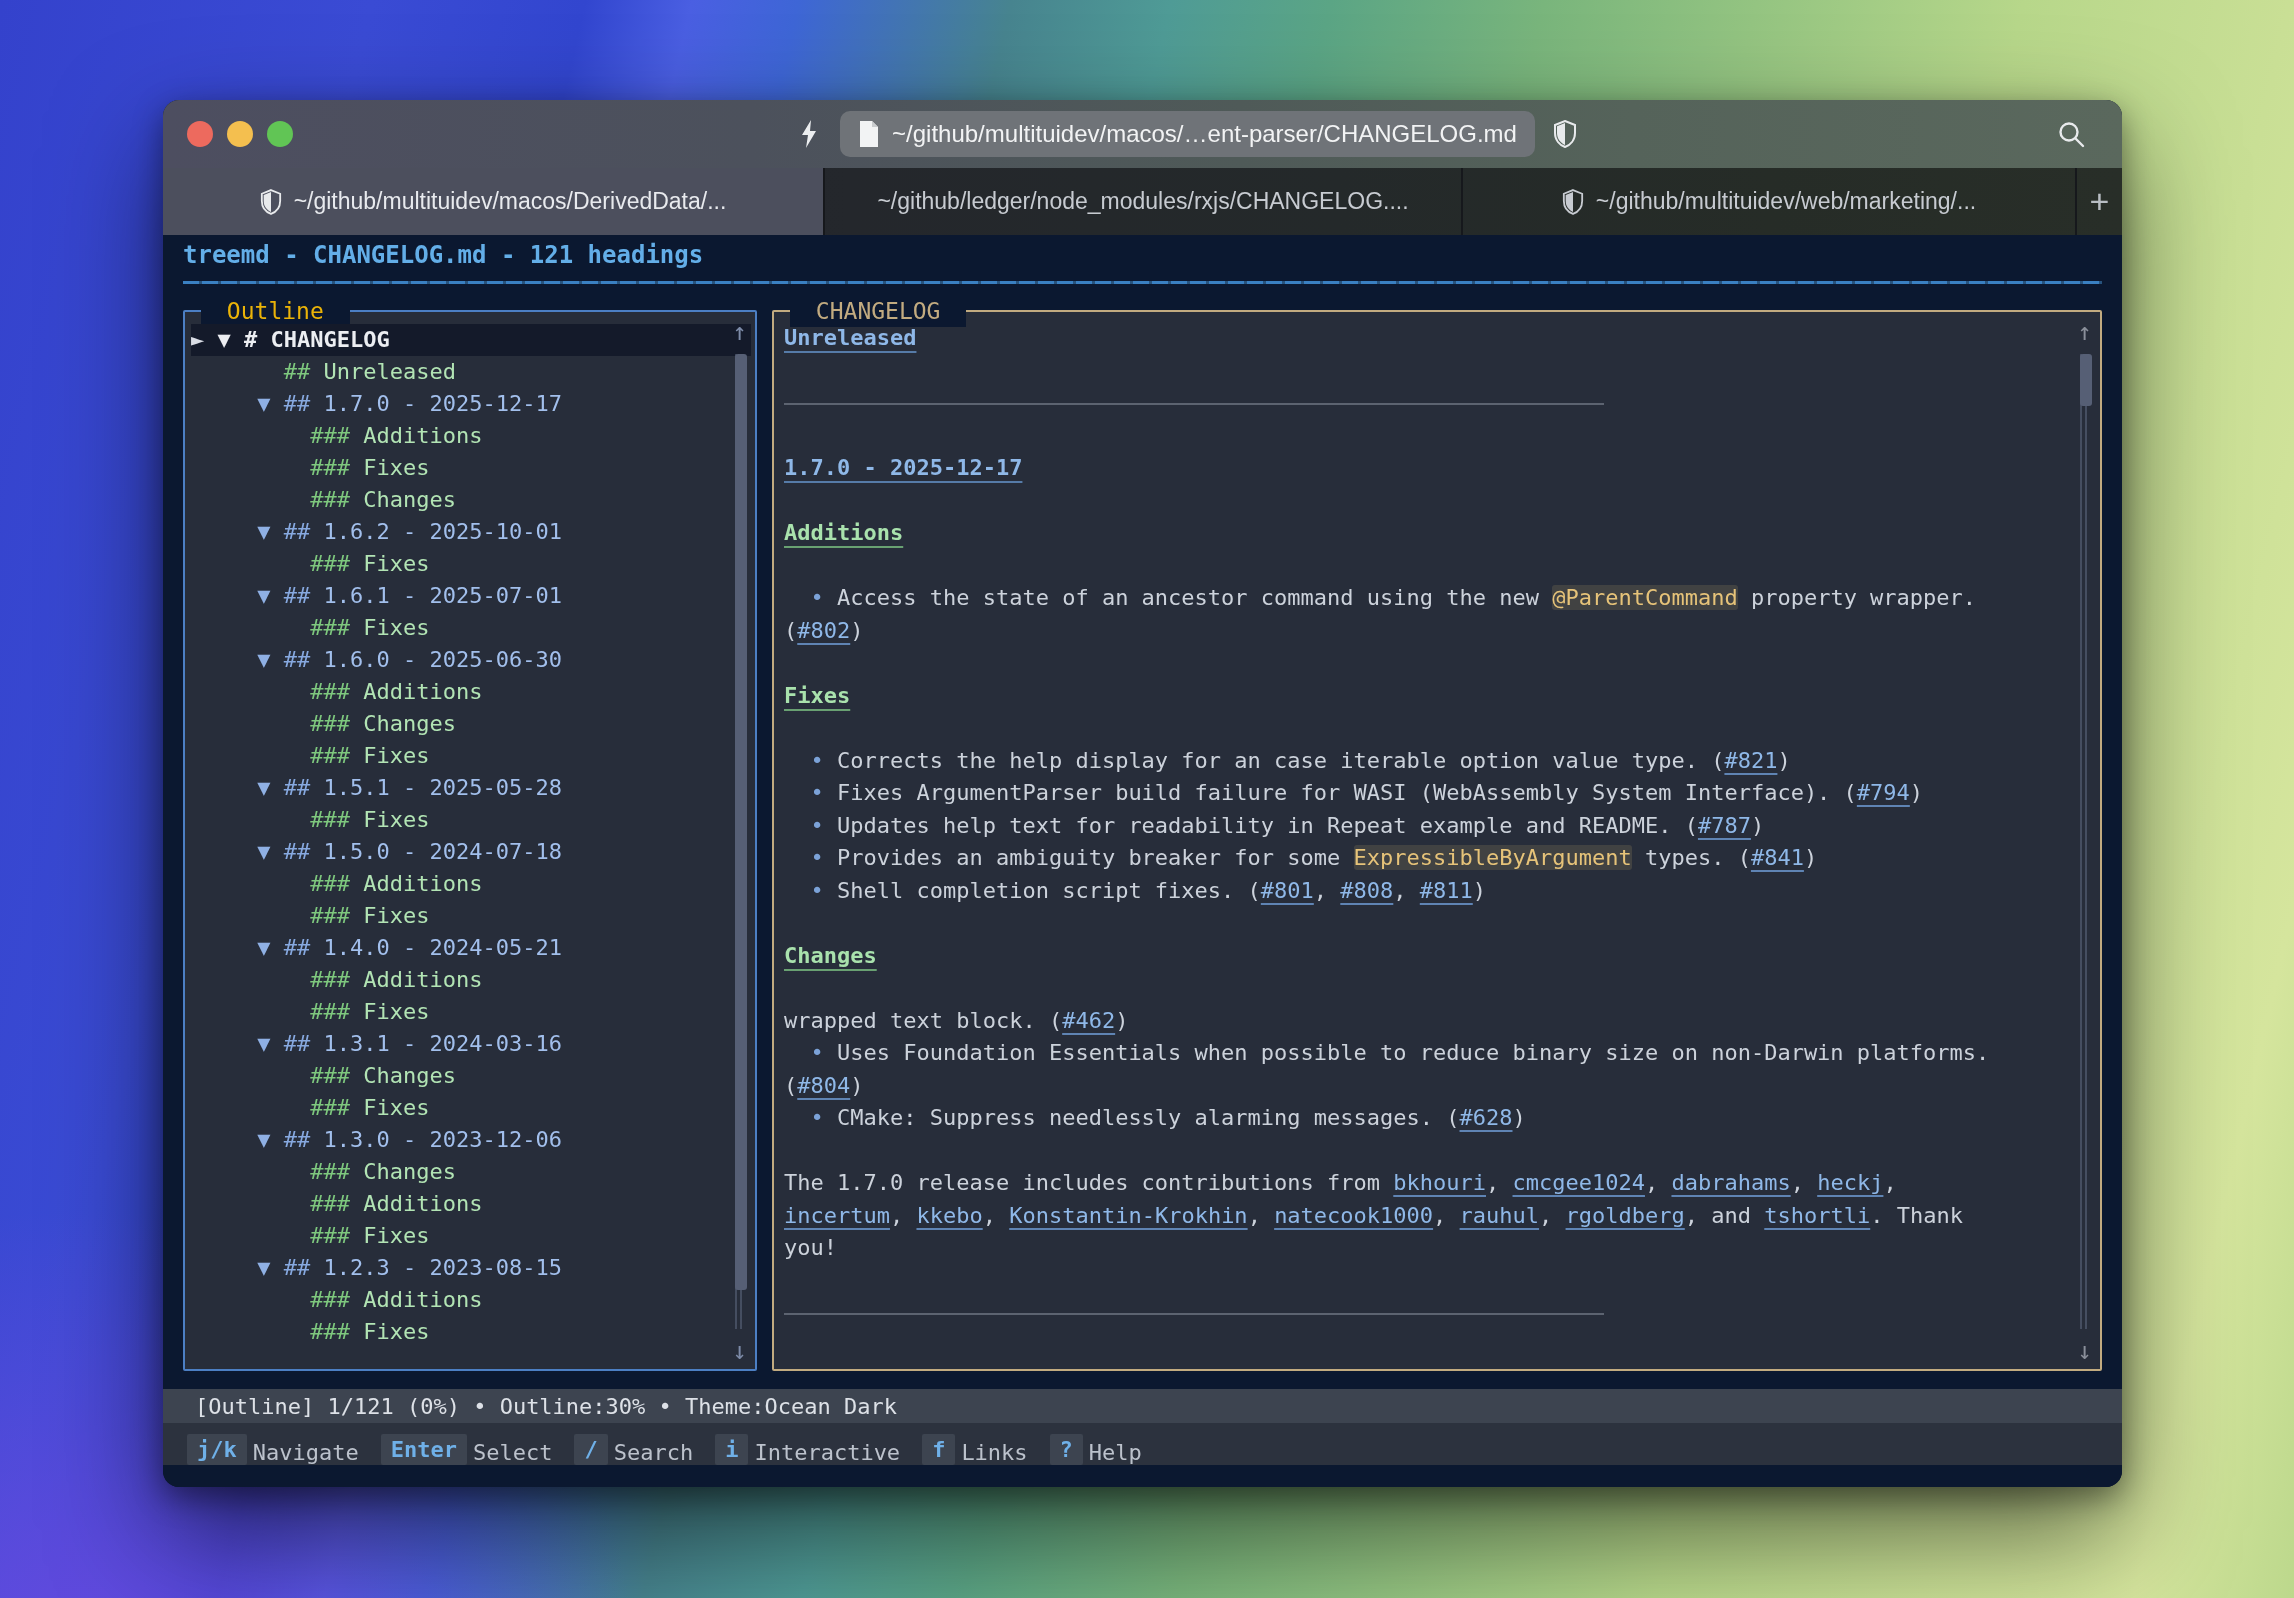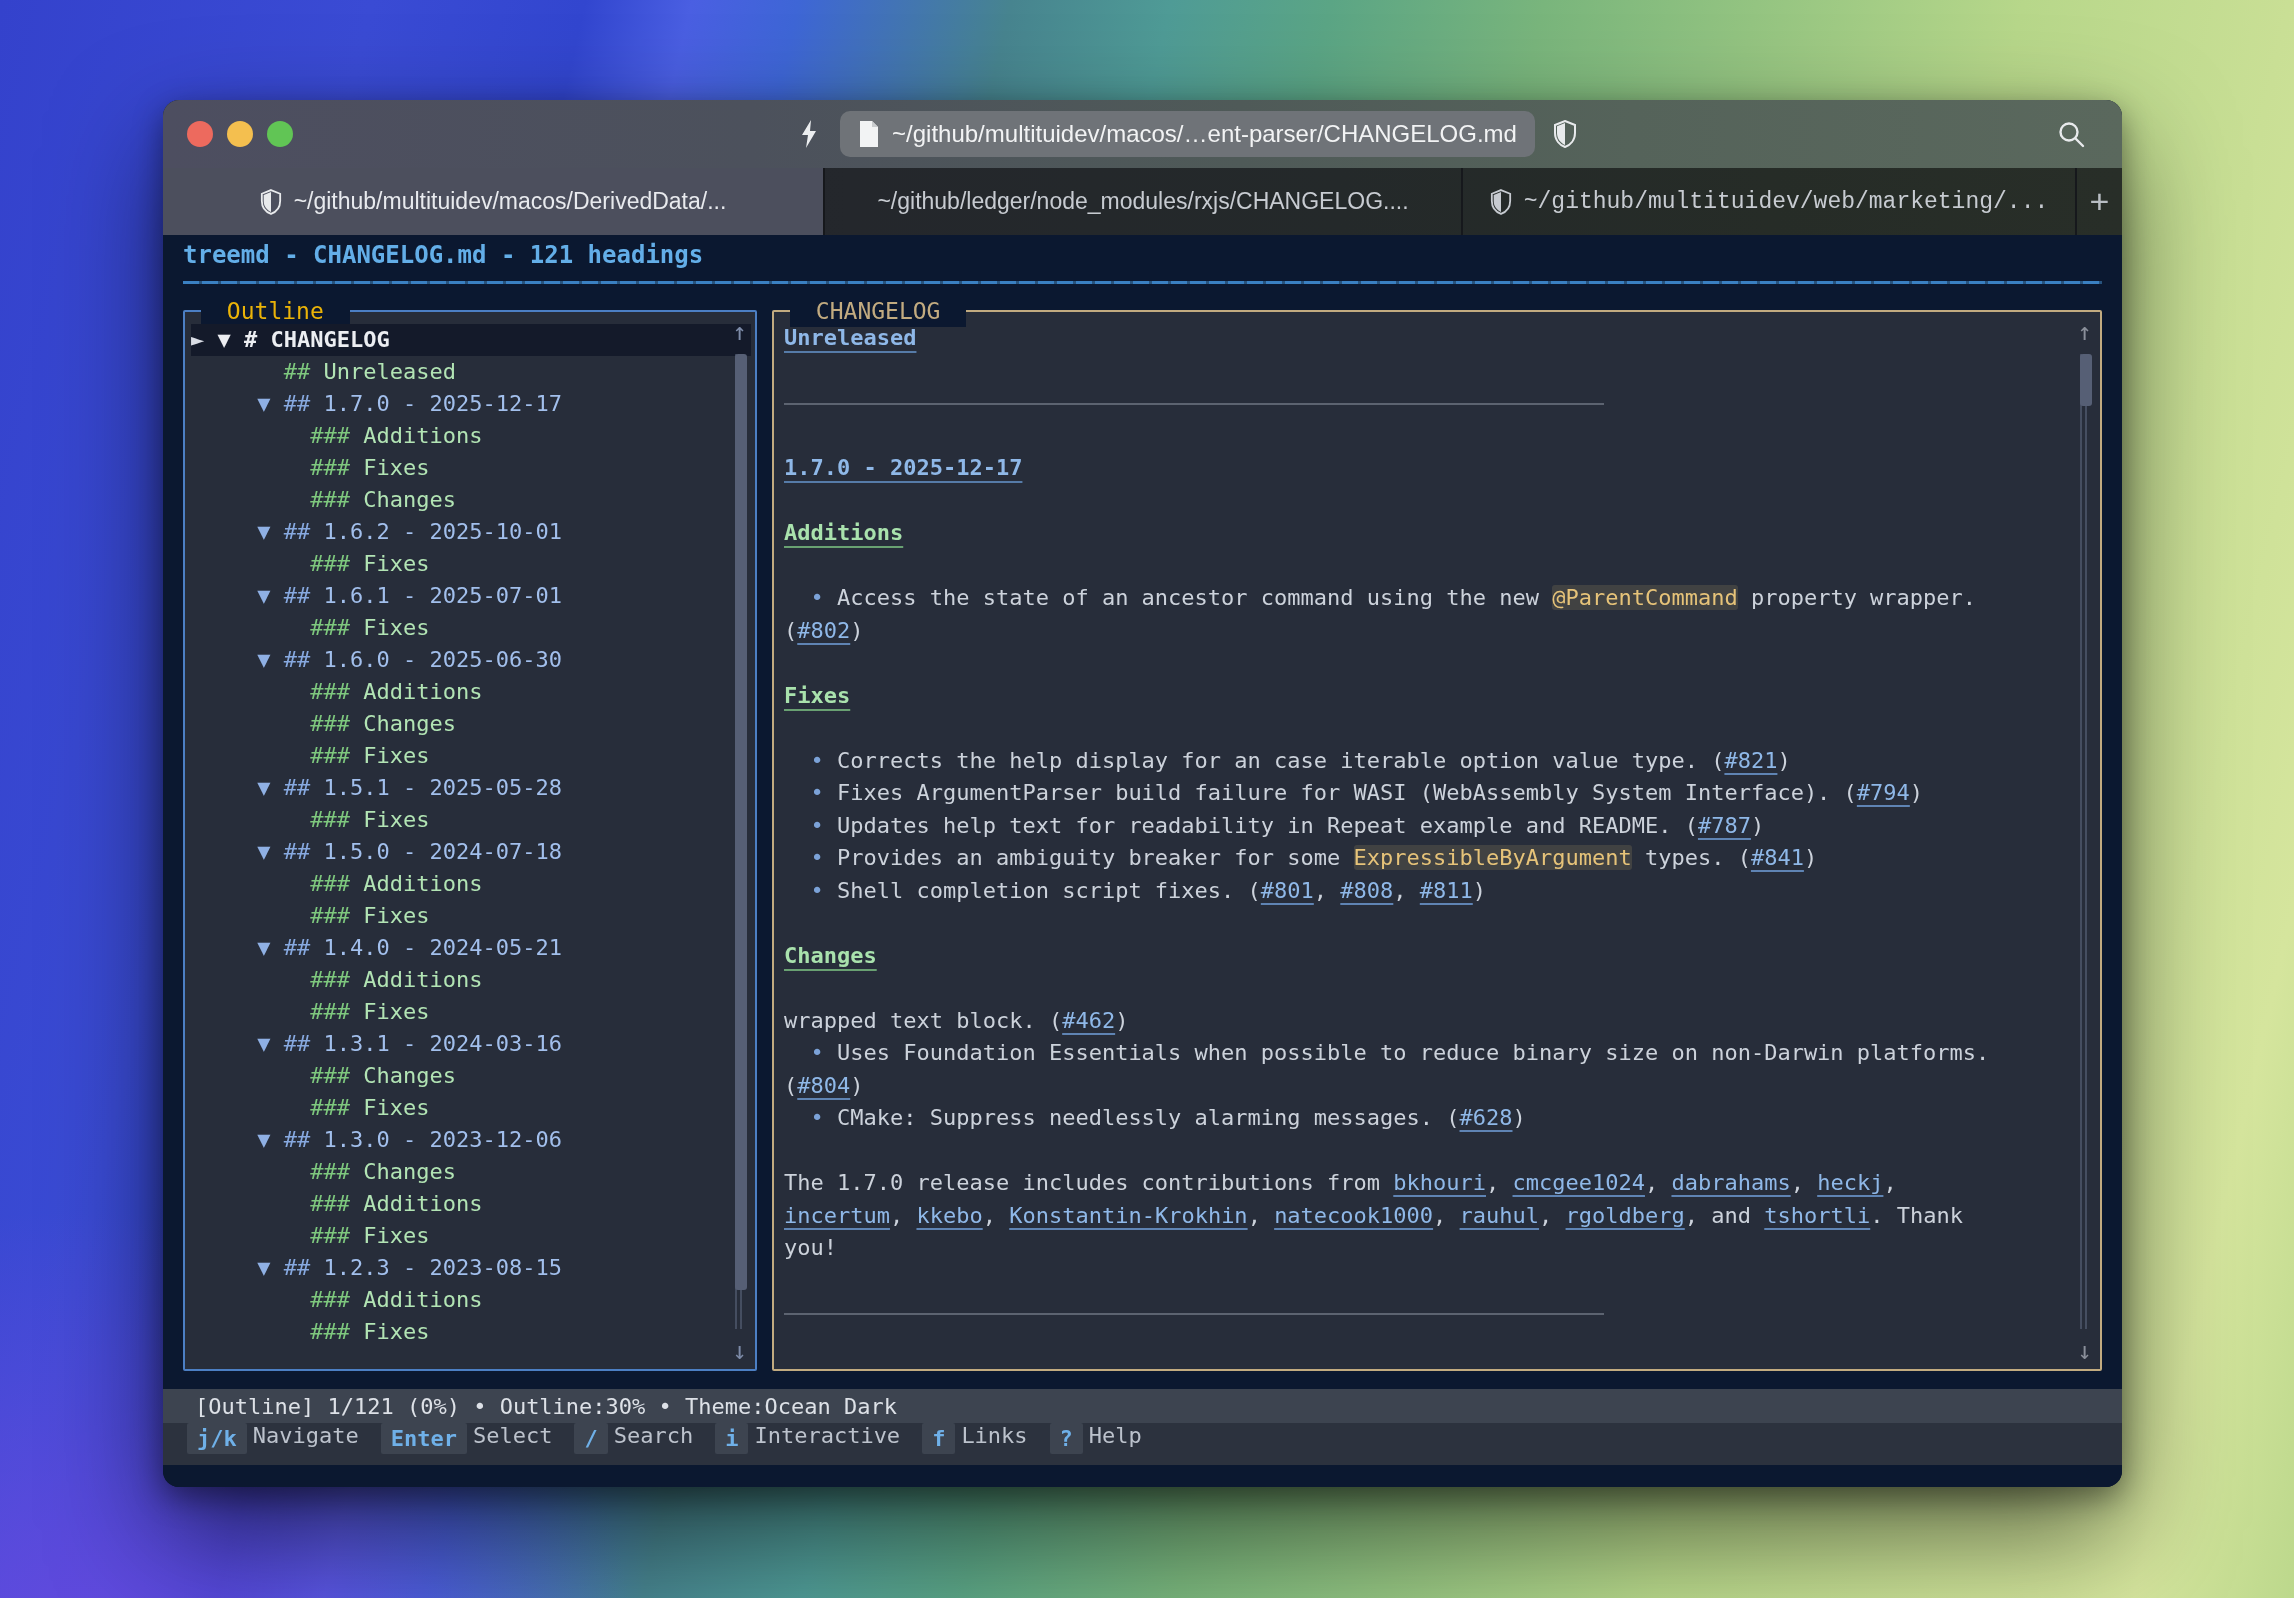--- a/index.html
+++ b/index.html
@@ -43,21 +43,21 @@
     height:67px;flex:0 0 67px;display:flex;align-items:stretch;
     background:linear-gradient(90deg,#1f2227 0%,#24272c 35%,#24292a 60%,#262c27 82%,#282e28 100%);
   }
   .tab{
     display:flex;align-items:center;justify-content:center;gap:12px;
     font-size:23px;color:#c7cbd1;white-space:nowrap;overflow:hidden;
     border-right:2px solid #16181c;
   }
   .tab:nth-child(1){width:660px;}
   .tab:nth-child(2){width:636px;border-left:2px solid #16181c;}
-  .tab:nth-child(3){width:612px;font-family:Liberation Mono, monospace;}
+  .tab:nth-child(3){width:612px;}
   .tab.active{background:#4c4f5d;color:#e8eaee;border:none;}
   .tab .tab-shield{width:22px;height:26px;flex:0 0 auto;}
   .newtab{flex:1;display:flex;align-items:center;justify-content:center;
     color:#b9bec4;font-size:34px;font-weight:300;}
   
   .term{
     flex:1;background:#0b1830;display:flex;flex-direction:column;
     font-family:"DejaVu Sans Mono","Liberation Mono",monospace;
   }
   .appline{padding:4px 20px 0 20px;}
@@ -104,21 +104,21 @@
   .sb-up{top:8px;} .sb-down{bottom:6px;}
   .panel.contentp .sb-arrow{color:#8a8f9a;}
   .sb-track{position:absolute;right:8px;top:42px;bottom:40px;width:12px;
     background:repeating-linear-gradient(90deg,rgba(125,139,168,.35) 0 2px,rgba(125,139,168,0) 2px 5px,rgba(125,139,168,.35) 5px 7px,rgba(125,139,168,0) 7px 12px);}
   .sb-thumb{position:absolute;left:0;width:12px;background:#565f75;border-radius:3px;}
   .panel.outline .sb-thumb{top:0;height:96%;}
   .panel.contentp .sb-thumb{top:0;height:52px;}
   
   .statusbar{margin-top:18px;height:34px;background:#3d4450;display:flex;align-items:center;
     font-size:22px;color:#dde1e7;padding-left:32px;white-space:pre;}
-  .helpbar{height:42px;background:#2c323e;display:flex;align-items:flex-start;
+  .helpbar{height:42px;background:#2c323e;display:flex;align-items:flex-end;
     font-size:22px;color:#bcc2cc;padding-left:24px;gap:6px;white-space:pre;}
   .hkey{background:#3d4450;color:#6fb0e8;font-weight:bold;padding:3px 10px;border-radius:2px;}
   .hlabel{margin-right:16px;}
   .term-footpad{flex:0 0 9px;}
   svg{display:block;}
 </style>
 </head>
 <body>
 
 <div class="window">

